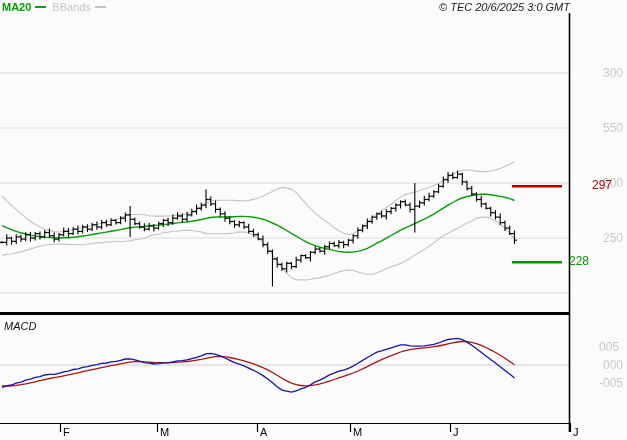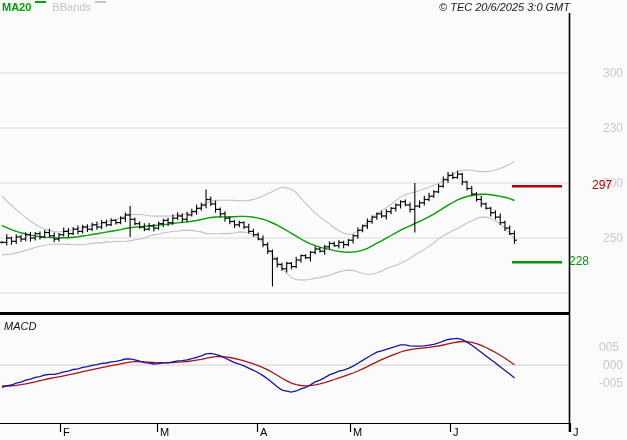--- a/index.html
+++ b/index.html
@@ -1,19 +1,19 @@
 <!DOCTYPE html>
 <html><head>
 <meta charset="utf-8">
 <style>
   html,body{margin:0;padding:0;background:#fff;}
   .stage{position:relative;width:627px;height:440px;background:#fbfbfb;
          font-family:"Liberation Sans",sans-serif;overflow:hidden;}
   svg{position:absolute;left:0;top:0;}
-  .legend{position:absolute;left:2px;top:1px;display:flex;
+  .legend{position:absolute;left:2px;top:1px;display:flex;align-items:center;
           font-size:11px;line-height:12px;}
   .legend .sw{display:inline-block;width:11px;height:2px;margin:0 6px 0 4px;}
   .lbl-ma{font-weight:700;}
   .copyright{position:absolute;left:0;top:1px;width:570px;text-align:right;
              font-size:11px;font-style:italic;color:#1a1a1a;}
   .macd-label{position:absolute;left:4px;top:320px;font-size:11px;color:#111;font-style:italic;}
   .axlbl{position:absolute;width:28px;text-align:right;font-size:12px;color:#c9c9c9;}
   .mlbl{position:absolute;font-size:11px;color:#000;}
   .lvl{position:absolute;font-size:12px;z-index:3;}
 </style>
@@ -383,21 +383,21 @@
 
   <div class="copyright">© TEC 20/6/2025 3:0 GMT</div>
 
   <div class="macd-label">MACD</div>
 
   <div class="lvl" id="lvl-res" style="left: 592px; top: 178.3px; color: rgb(180, 0, 0);">297</div>
   <div class="lvl" id="lvl-sup" style="left: 569px; top: 254.2px; color: rgb(0, 150, 0);">228</div>
 
   <div id="gen-labels">
       <span class="axlbl" style="left: 595px; top: 66px;">300</span>
-      <span class="axlbl" style="left: 595px; top: 121px;">230</span>
+      <span class="axlbl" style="left: 595px; top: 121px;">550</span>
       <span class="axlbl" style="left: 595px; top: 176px;">300</span>
       <span class="axlbl" style="left: 595px; top: 231px;">250</span>
       <span class="axlbl" style="left: 595px; top: 340px; text-align: center;">005</span>
       <span class="axlbl" style="left: 595px; top: 358px;">000</span>
       <span class="axlbl" style="left: 595px; top: 376px;">-005</span>
       <span class="mlbl" style="left: 63px; top: 426px;">F</span>
       <span class="mlbl" style="left: 160px; top: 426px;">M</span>
       <span class="mlbl" style="left: 260px; top: 426px;">A</span>
       <span class="mlbl" style="left: 353px; top: 426px;">M</span>
       <span class="mlbl" style="left: 453px; top: 426px;">J</span>

